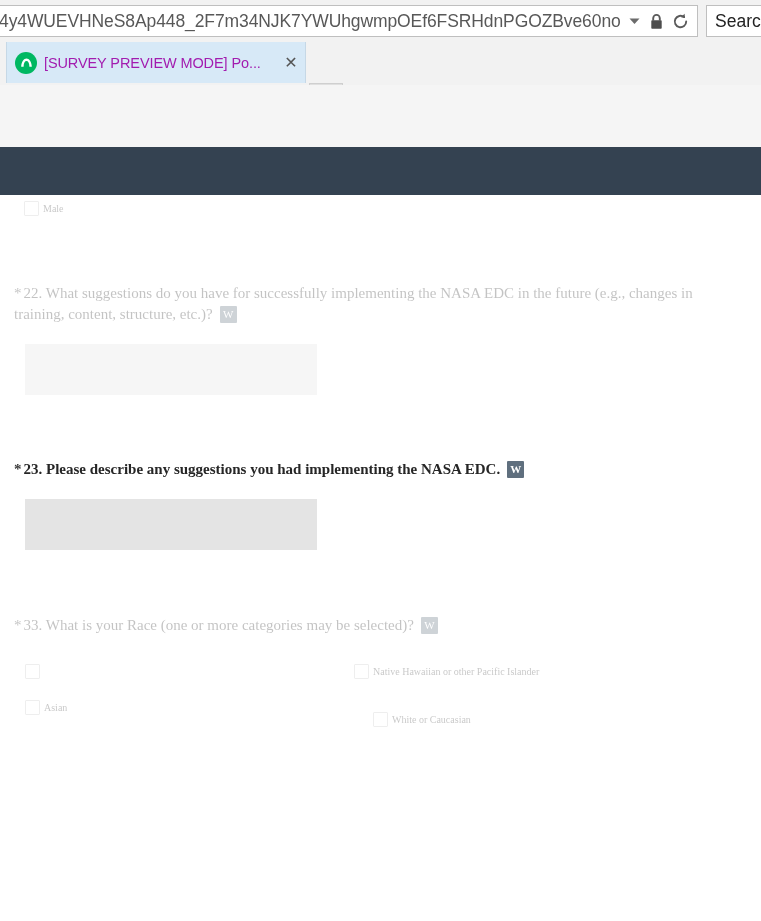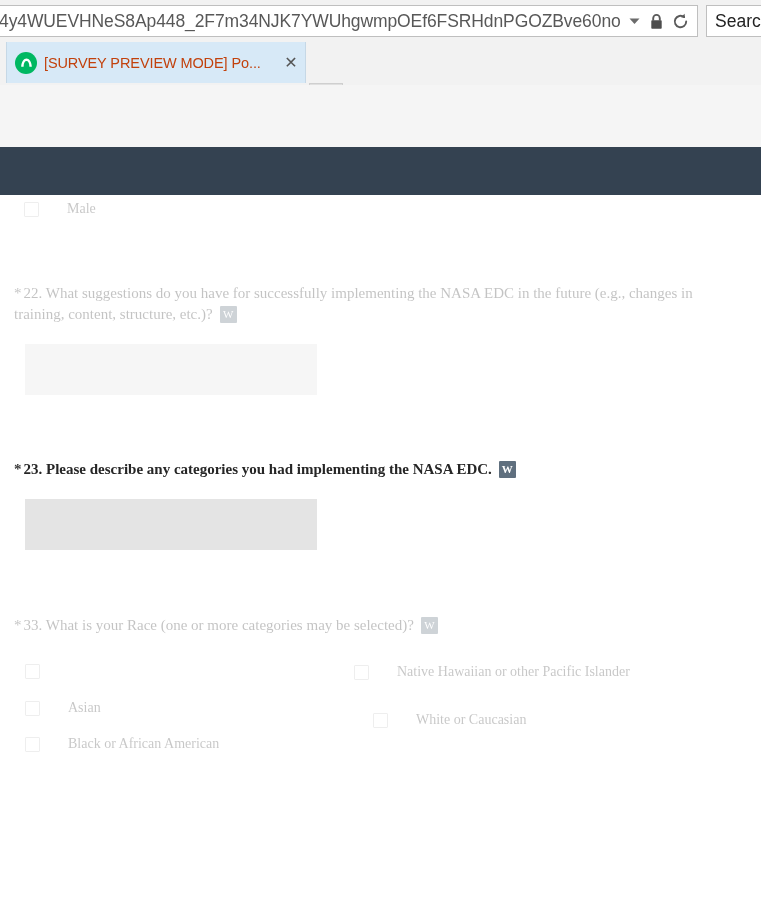--- a/index.html
+++ b/index.html
@@ -122,21 +122,21 @@
     background: #00b862;
     display: flex;
     align-items: center;
     justify-content: center;
     margin-right: 7px;
   }
   .tab-title {
     flex: 1 1 auto;
     font-family: "Liberation Sans", sans-serif;
     font-size: 14.5px;
-    color: #c2410c;
+    color: #a21caf;
     white-space: nowrap;
     overflow: hidden;
     letter-spacing: -0.1px;
   }
   .tab-close {
     flex: 0 0 auto;
     width: 16px;
     text-align: center;
     font-family: "Liberation Sans", sans-serif;
     font-size: 16px;
@@ -217,23 +217,23 @@
 
   .cbox {
     width: 15px; height: 15px;
     border: 1px solid #c9c9c9;
     background: #fff;
     box-sizing: border-box;
     flex: 0 0 auto;
     border-radius: 1px;
   }
   .cbox-label {
-    margin-left: 28px;
+    margin-left: 4px;
     font-family: "Liberation Serif", serif;
-    font-size: 14px;
+    font-size: 10px;
     color: #4a4a4a;
     white-space: nowrap;
   }
 
   
   .question {
     position: absolute;
     left: 0;
     width: 761px;
   }
@@ -352,42 +352,38 @@
       <div class="q-title">
         <span class="q-star">*</span><span>22.</span>
         <span>What suggestions do you have for successfully implementing the NASA EDC in the future (e.g., changes in training, content, structure, etc.)?</span><span class="q-badge">W</span>
       </div>
       <textarea class="q-textarea" value="" style=""></textarea>
     </div>
 
     <div class="question" style="top:264px;">
       <div class="q-title active">
         <span class="q-star">*</span><span>23.</span>
-        <span>Please describe any categories you had implementing the NASA EDC.</span><span class="q-badge">W</span>
+        <span>Please describe any suggestions you had implementing the NASA EDC.</span><span class="q-badge">W</span>
       </div>
       <textarea class="q-textarea dim" value="" style=""></textarea>
     </div>
 
     <div class="question faded" style="top:420px;">
       <div class="q-title">
         <span class="q-star">*</span><span>33.</span>
         <span>What is your Race (one or more categories may be selected)?</span><span class="q-badge">W</span>
       </div>
 
       <div class="opt-grid">
         <div class="opt" style="left:25px; top:0px;">
           <span class="cbox"></span>
         </div>
         <div class="opt" style="left:25px; top:36px;">
           <span class="cbox"></span>
           <span class="cbox-label">Asian</span>
-        </div>
-        <div class="opt" style="left:25px; top:72px;">
-          <span class="cbox"></span>
-          <span class="cbox-label">Black or African American</span>
         </div>
 
         <div class="opt" style="left:354px; top:0px;">
           <span class="cbox"></span>
           <span class="cbox-label">Native Hawaiian or other Pacific Islander</span>
         </div>
         <div class="opt" style="left:361px; top:48px;padding-left:12px;">
           <span class="cbox"></span>
           <span class="cbox-label">White or Caucasian</span>
         </div>

